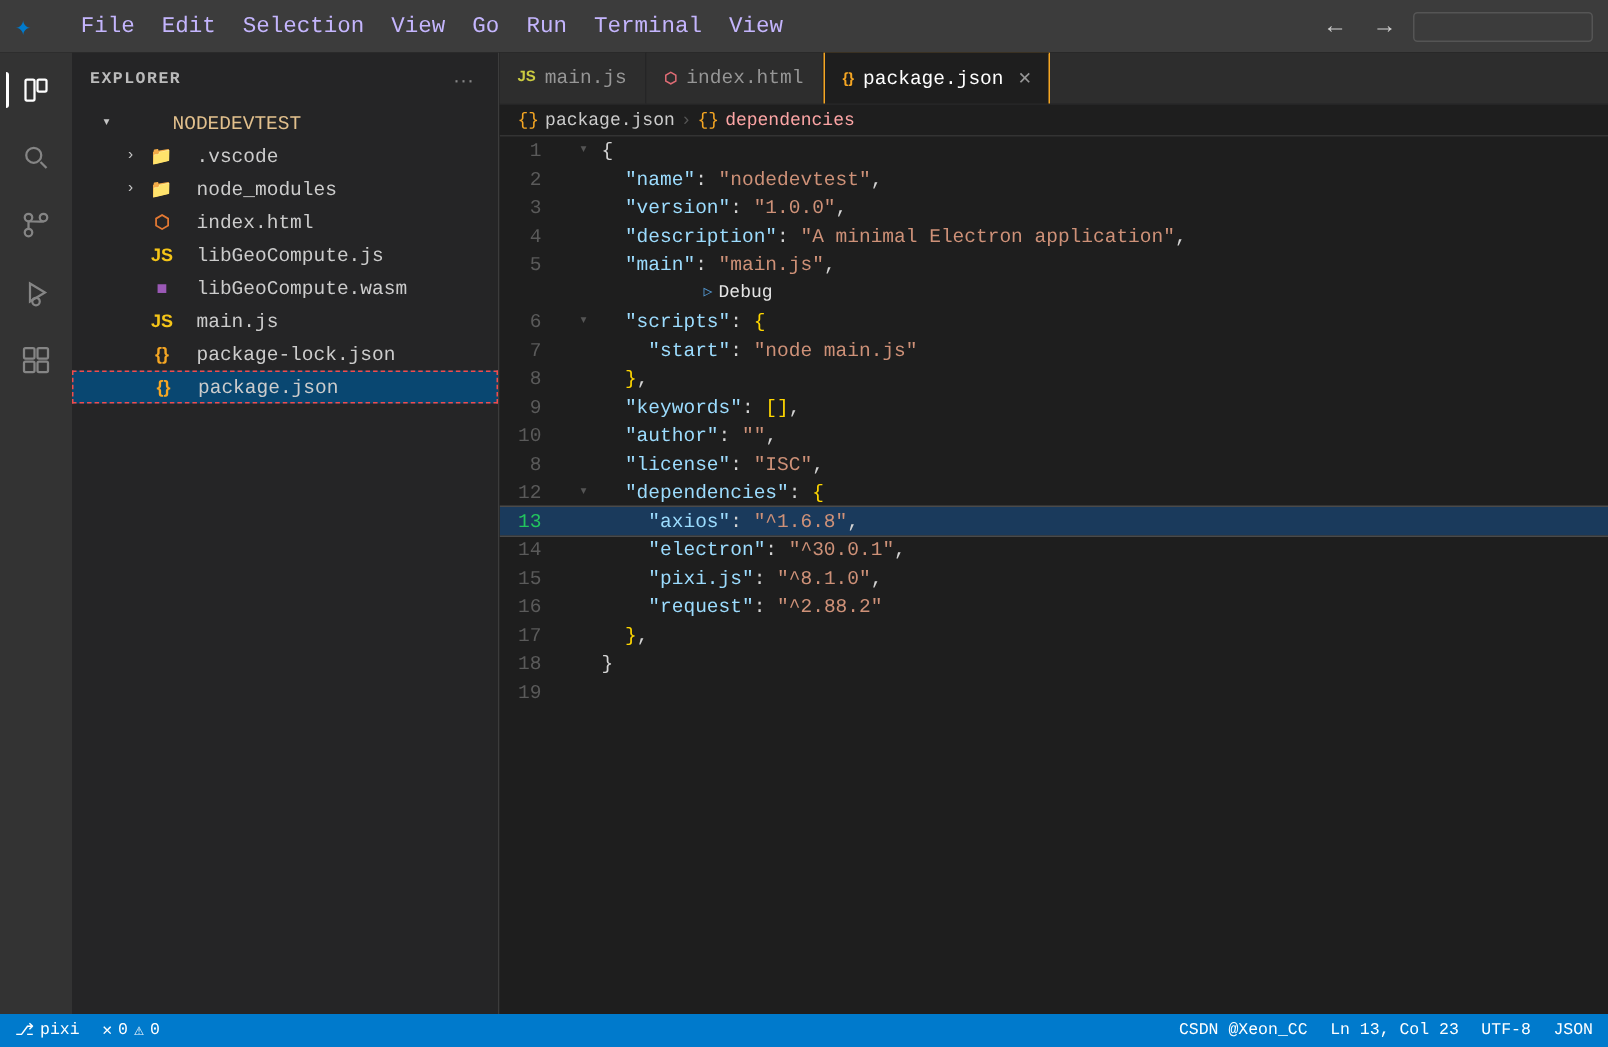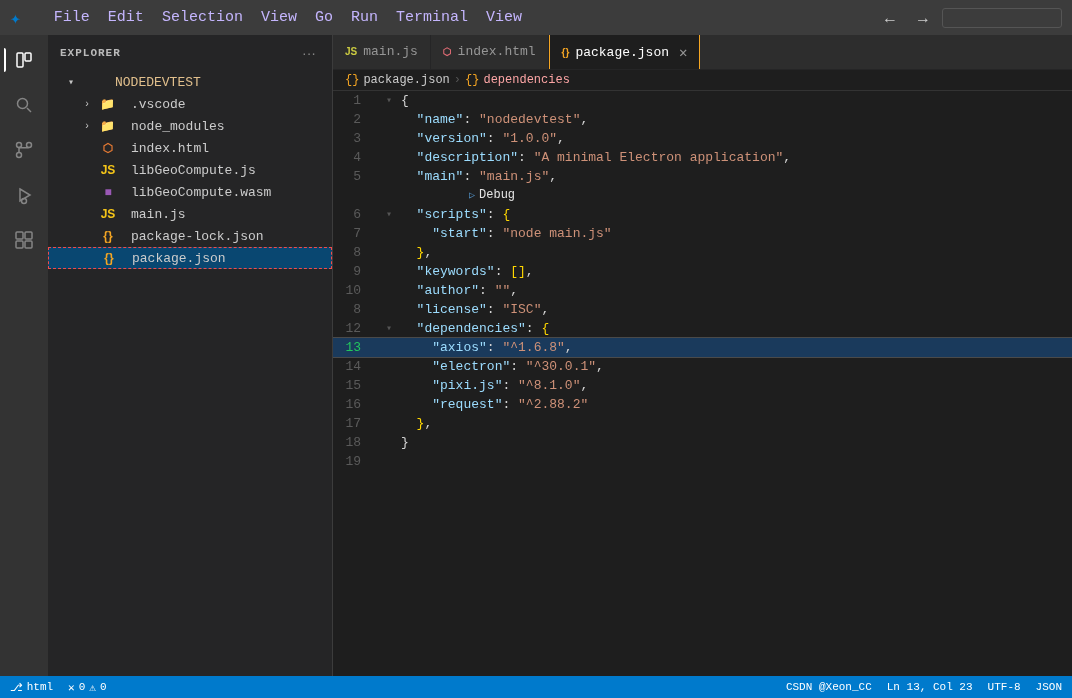--- a/index.html
+++ b/index.html
@@ -622,21 +622,21 @@
         <span class="line-fold"> </span>
         <span class="line-content"></span>
       </div>
     </div>
   </div>
 </div>
 
 <div class="status-bar">
   <span style="display:flex;align-items:center;gap:4px;">
     <span>⎇</span>
-    <span>html</span>
+    <span>pixi</span>
   </span>
   <span style="display:flex;align-items:center;gap:4px;">
     <span>✕</span>
     <span>0</span>
     <span>⚠</span>
     <span>0</span>
   </span>
   <div class="status-right">
     <span>CSDN @Xeon_CC</span>
     <span>Ln 13, Col 23</span>

